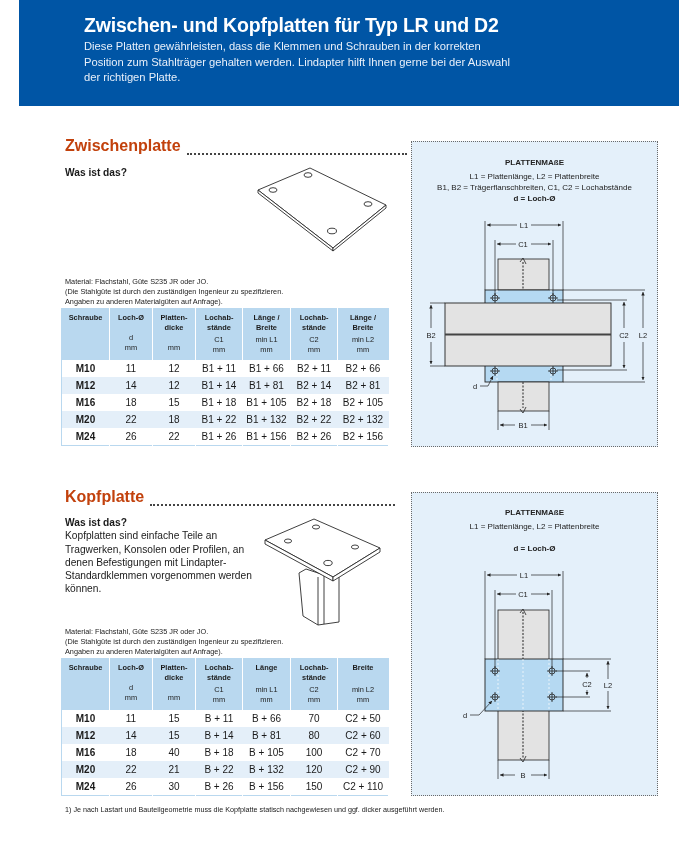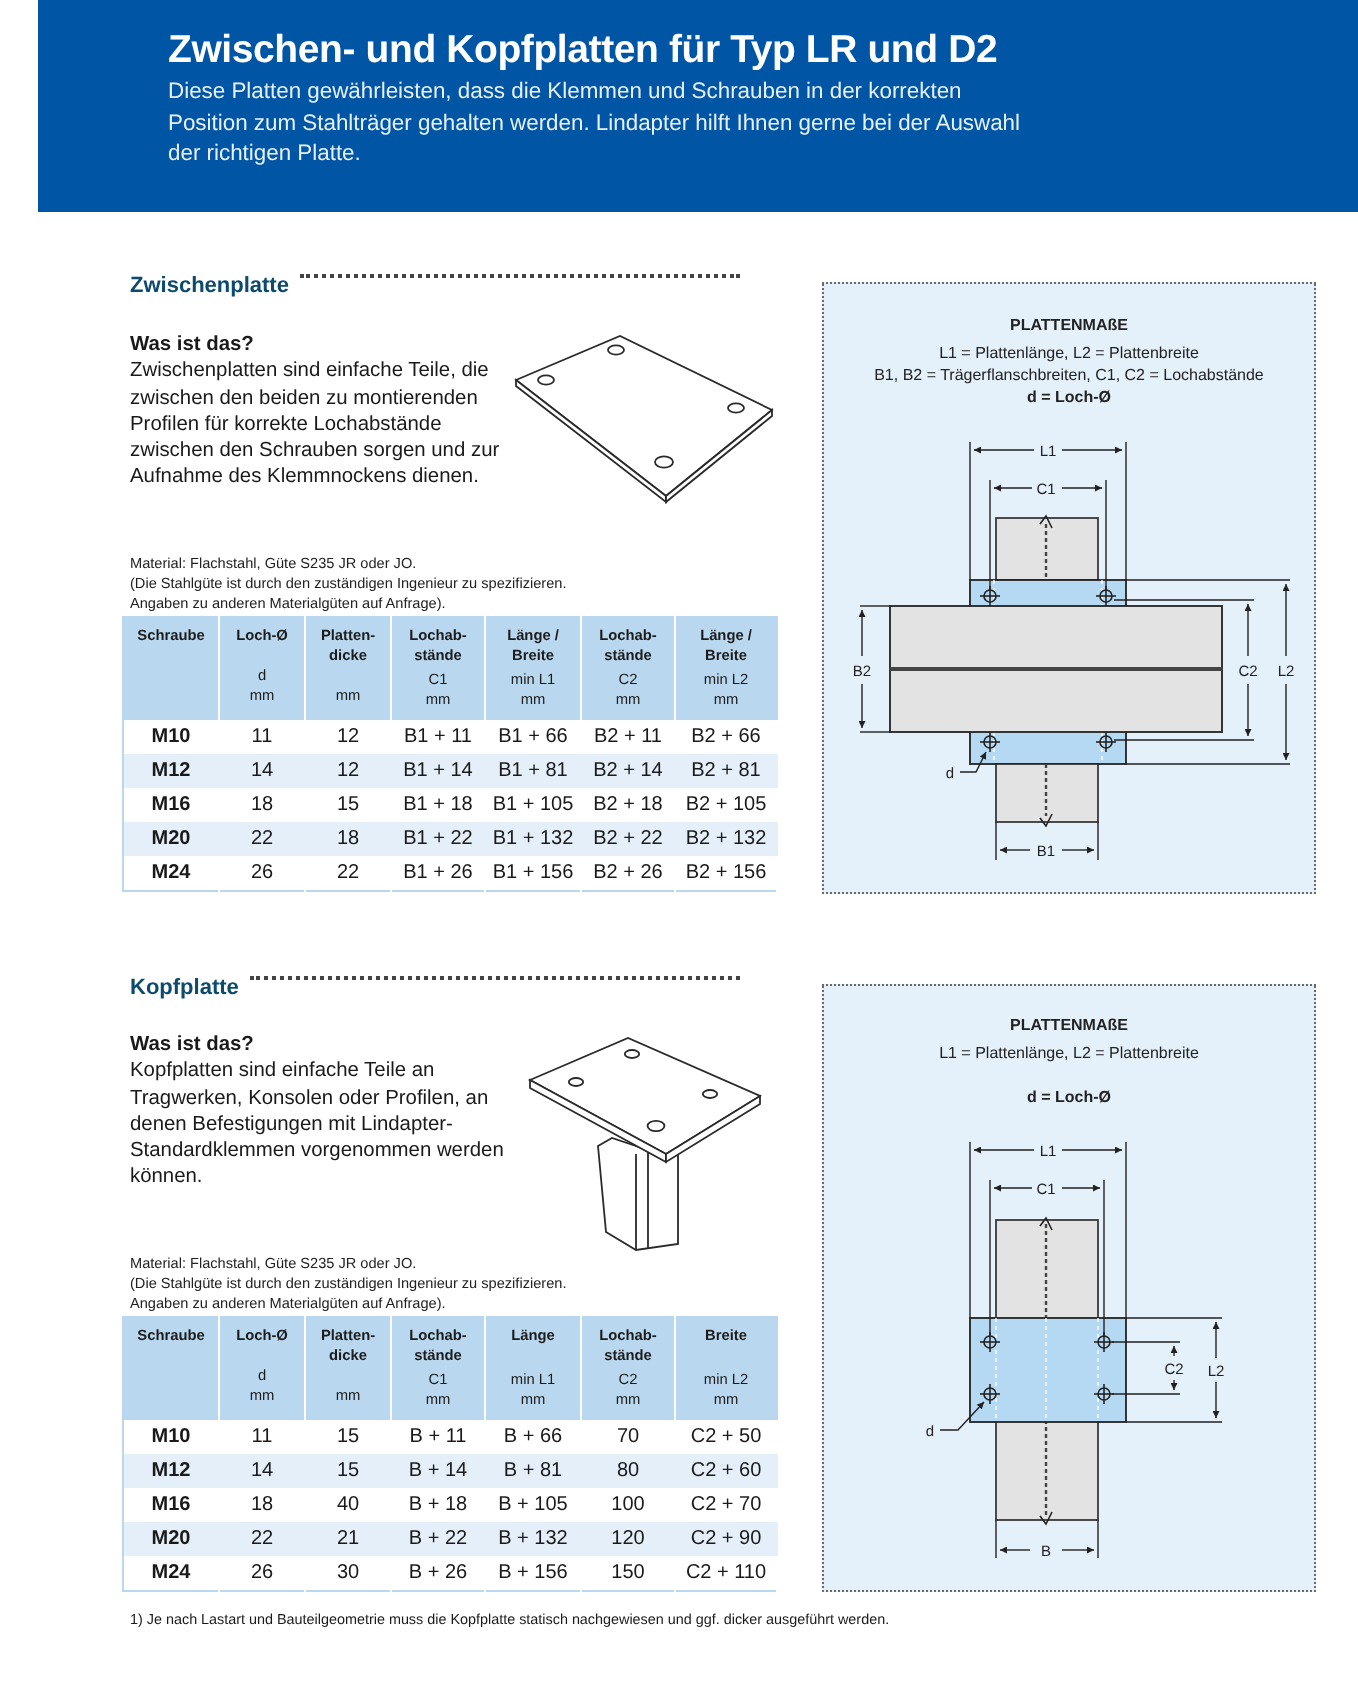--- a/index.html
+++ b/index.html
@@ -3,21 +3,21 @@
 <meta charset="utf-8">
 <style>
   * { box-sizing: border-box; margin: 0; padding: 0; }
   html, body { width: 679px; height: 842px; background: #ffffff; overflow: hidden; }
   body { position: relative; font-family: "Liberation Sans", sans-serif; color: #1a1a1a; }
 
   .banner { position: absolute; left: 0; top: 0; width: 679px; height: 106px; background: #0055a5; margin-left: 19px; }
   .banner h1 { position: absolute; left: 65px; top: 14px; font-size: 19.5px; font-weight: bold; color: #ffffff; letter-spacing: -0.2px; white-space: nowrap; }
   .banner p { position: absolute; left: 65px; top: 39px; width: 430px; font-size: 11.2px; line-height: 15.5px; color: #e8f0fa; }
 
-  .section-title { position: absolute; left: 65px; font-size: 11px; font-weight: bold; color: #0c4a6e; white-space: nowrap; display: flex; align-items: flex-start; }
+  .section-title { position: absolute; left: 65px; font-size: 16px; font-weight: bold; color: #c2410c; white-space: nowrap; display: flex; align-items: flex-end; }
   .section-title .dots { display: inline-block; height: 2px; border-bottom: 2px dotted #444; margin-left: 6px; }
 
   .what { position: absolute; left: 65px; font-size: 10.2px; line-height: 13.3px; color: #1a1a1a; }
   .what .q { font-weight: bold; }
 
   .material { position: absolute; left: 65px; font-size: 7.3px; line-height: 10px; color: #222; }
 
   table.spec { position: absolute; left: 61px; border-collapse: collapse; font-size: 10px; table-layout: fixed; }
   table.spec th { background: #b9d8ef; color: #1c1c1c; font-size: 7.4px; font-weight: bold; vertical-align: top; padding: 5px 2px 0 2px; border-right: 1px solid #ffffff; line-height: 10px; height: 52px; margin-top: 16px; }
   table.spec th .unit { display: block; font-weight: normal; margin-top: 8px; line-height: 10px; }
@@ -47,21 +47,20 @@
   <p>Diese Platten gewährleisten, dass die Klemmen und Schrauben in der korrekten Position zum Stahlträger gehalten werden. Lindapter hilft Ihnen gerne bei der Auswahl der richtigen Platte.</p>
 </div>
 
 <div class="section-title" style="top:137px;">
   <span>Zwischenplatte</span>
   <span class="dots" style="width:220px;"></span>
 </div>
 
 <div class="what" style="top:166px; width:195px;">
   <div class="q">Was ist das?</div>
-  <div>Zwischenplatten sind einfache Teile, die zwischen den beiden zu montierenden Profilen für korrekte Lochabstände zwischen den Schrauben sorgen und zur Aufnahme des Klemmnockens dienen.</div>
 </div>
 
 <svg class="diagram" width="679" height="842" style="pointer-events:none;">
   <g fill="#ffffff" stroke="#2a2a2a" stroke-width="0.9">
     <polygon points="258,190 310,168 386,205 333,248"></polygon>
     <polygon points="258,190 258,193 333,251 333,248"></polygon>
     <polygon points="333,248 333,251 386,208 386,205"></polygon>
     <ellipse cx="308" cy="175" rx="4" ry="2.3"></ellipse>
     <ellipse cx="273" cy="190" rx="4" ry="2.3"></ellipse>
     <ellipse cx="368" cy="204" rx="4" ry="2.3"></ellipse>

